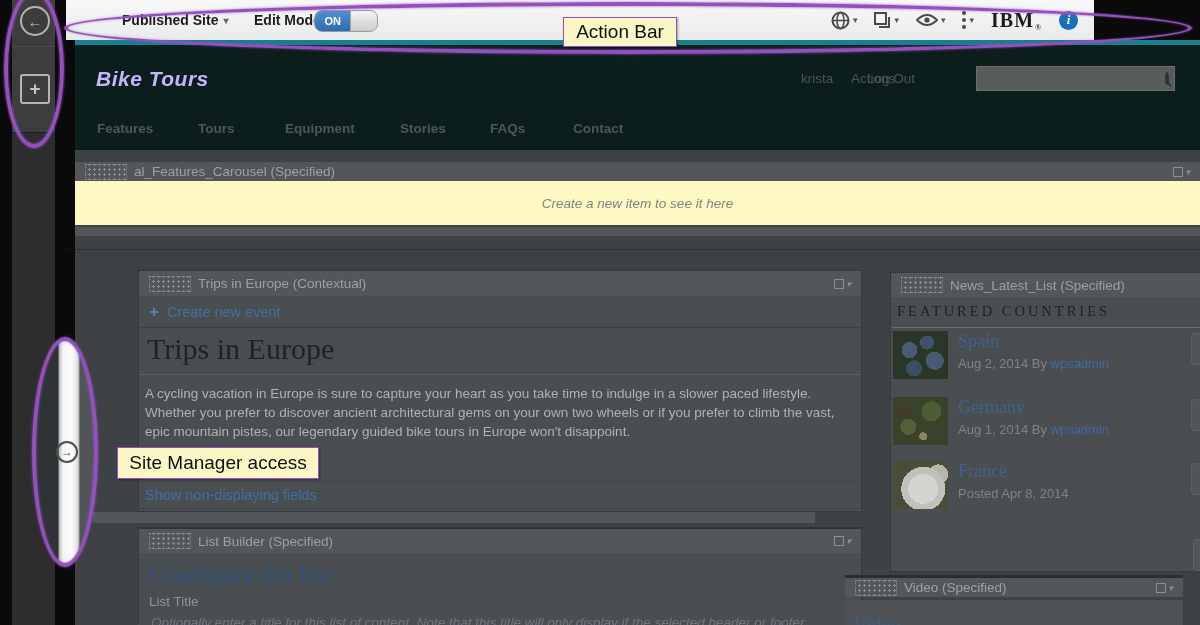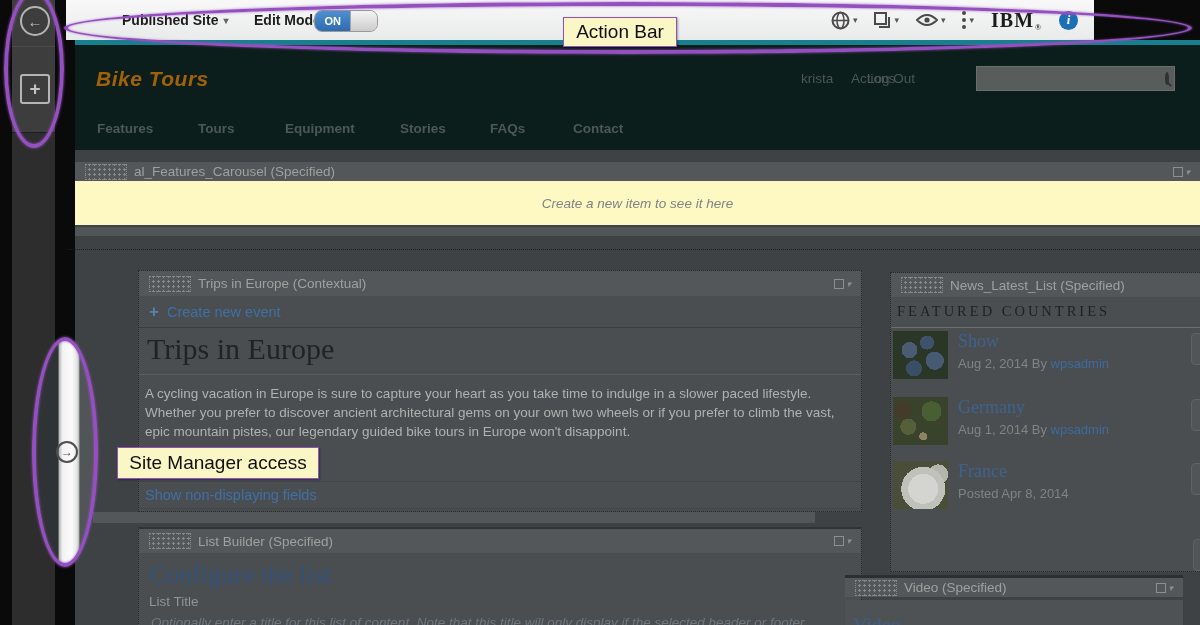--- a/index.html
+++ b/index.html
@@ -37,21 +37,21 @@
        color:#1c1c1c;display:flex;align-items:flex-end;}
   .ibm .reg{font-size:8px;margin-left:1px;color:#333;}
   .info-btn{width:19px;height:19px;border-radius:50%;background:#1a6fb5;color:#fff;
             font-family:"Liberation Serif",serif;font-style:italic;font-weight:bold;font-size:13px;
             display:flex;align-items:center;justify-content:center;cursor:pointer;}
   
   .teal-line{position:absolute;left:75px;top:40px;width:1125px;height:5px;background:#177f8d;}
   .site-header{position:absolute;left:75px;top:45px;width:1125px;height:105px;background:#0c1e1b;
                border-bottom:2px solid #081210;}
   .site-title{position:absolute;left:21px;top:22px;font-size:21px;font-weight:bold;font-style:italic;
-              color:#a16207;letter-spacing:0.5px;}
+              color:#c4b5fd;letter-spacing:0.5px;}
   .acct{position:absolute;top:26px;font-size:13.5px;color:#4b5754;cursor:pointer;}
   .search-box{position:absolute;left:901px;top:21px;width:197px;height:23px;background:#585c5a;
               border:1px solid #6a6e6c;display:flex;align-items:center;}
   .search-input{flex:1;border:none;background:transparent;outline:none;height:100%;
                 font-size:13px;color:#222;padding:0 6px;}
   .mag{width:9px;height:9px;border:2px solid #2e3231;border-radius:50%;position:relative;
        margin-right:9px;}
   .mag::after{content:'';position:absolute;width:6px;height:2px;background:#2e3231;
               transform:rotate(45deg);right:-5px;bottom:-2px;}
   .nav-item{position:absolute;top:76px;font-size:13.5px;font-weight:bold;color:#4c5855;cursor:pointer;}
@@ -292,21 +292,21 @@
         <span class="p-title">News_Latest_List (Specified)</span>
         <span class="win">
           <i class="sq"></i>
             <i class="caret">▾</i>
         </span>
       </div>
       <div class="news-heading">FEATURED COUNTRIES</div>
 
       <div class="news-item" style="top:58px">
         <div class="thumb thumb-spain"></div>
-        <div class="n-title">Show</div>
+        <div class="n-title">Spain</div>
         <div class="n-meta">
           <span>Aug 2, 2014 By </span><span class="author">wpsadmin</span>
         </div>
         <div class="edit-btn">✎</div>
       </div>
 
       <div class="news-item" style="top:124px">
         <div class="thumb thumb-germany"></div>
         <div class="n-title">Germany</div>
         <div class="n-meta">

